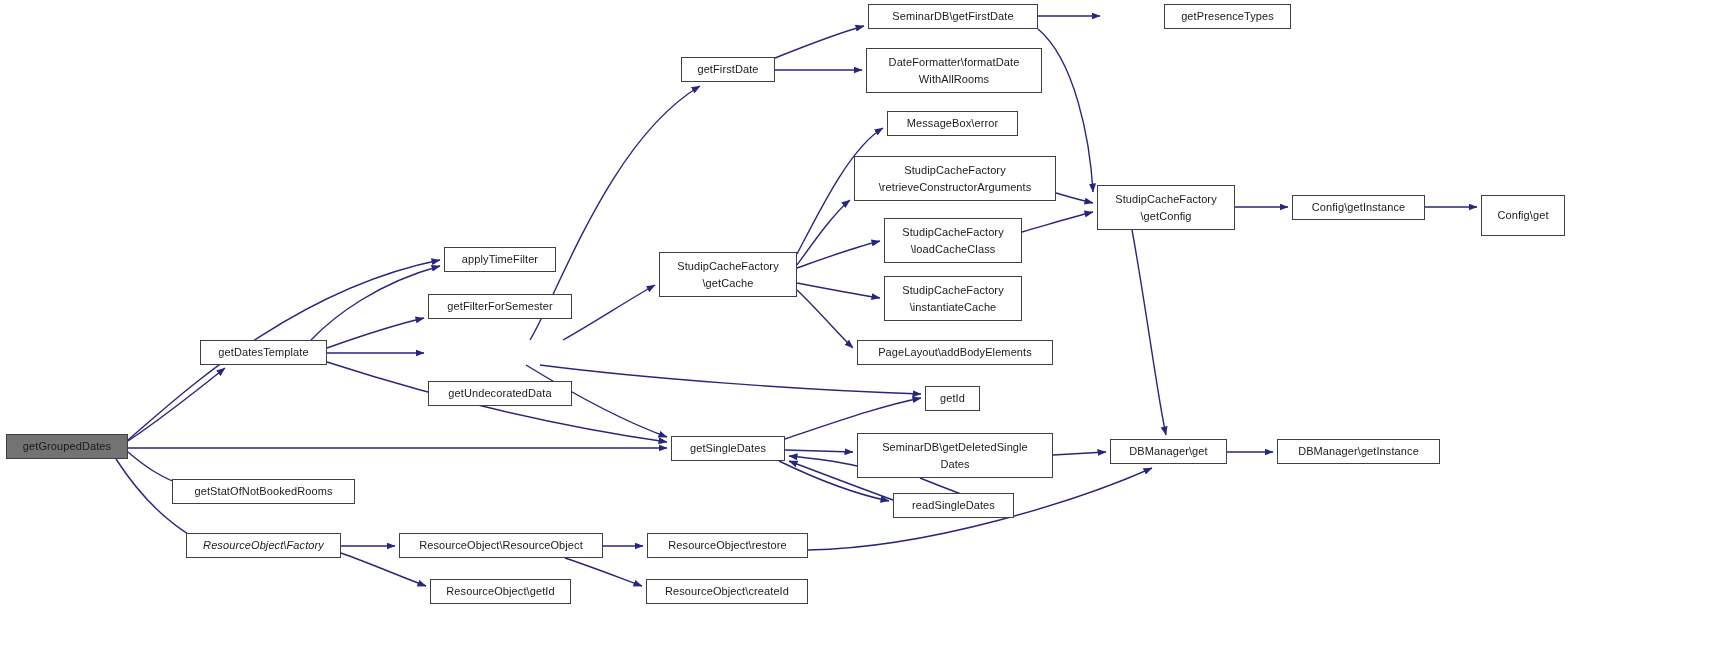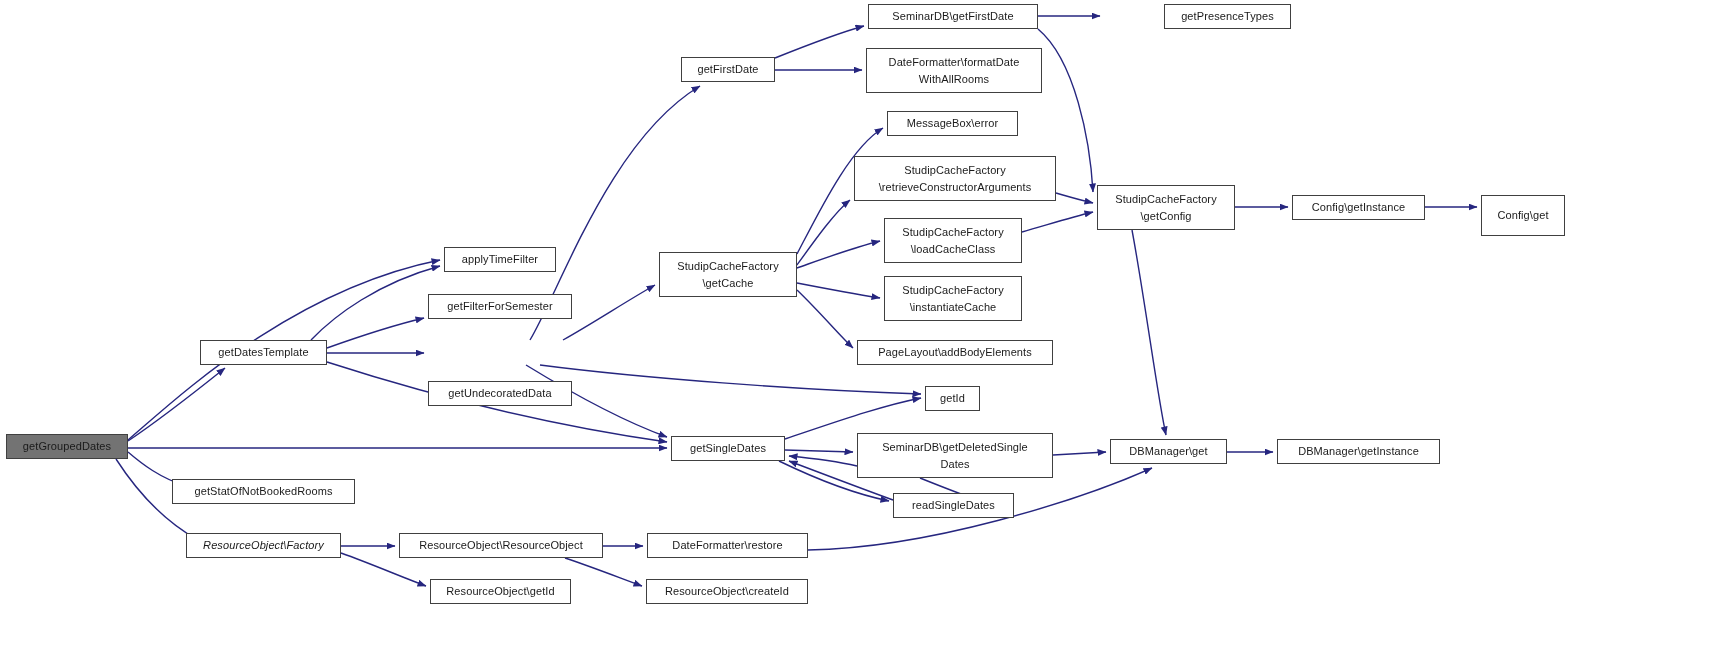--- a/index.html
+++ b/index.html
@@ -102,21 +102,21 @@
   <div id="nodes-group">
       <div class="node highlight" style="left: 6px; top: 434px; width: 122px; height: 25px;"><span>getGroupedDates</span></div>
       <div class="node" style="left: 444px; top: 247px; width: 112px; height: 25px;"><span>applyTimeFilter</span></div>
       <div class="node" style="left: 428px; top: 294px; width: 144px; height: 25px;"><span>getFilterForSemester</span></div>
       <div class="node" style="left: 200px; top: 340px; width: 127px; height: 25px;"><span>getDatesTemplate</span></div>
       <div class="node" style="left: 428px; top: 340px; width: 144px; height: 25px; margin-top: 41px;"><span>getUndecoratedData</span></div>
       <div class="node" style="left: 172px; top: 479px; width: 183px; height: 25px;"><span>getStatOfNotBookedRooms</span></div>
       <div class="node" style="left: 186px; top: 533px; width: 155px; height: 25px; font-style: italic;"><span>ResourceObject\Factory</span></div>
       <div class="node" style="left: 399px; top: 533px; width: 204px; height: 25px;"><span>ResourceObject\ResourceObject</span></div>
       <div class="node" style="left: 430px; top: 579px; width: 141px; height: 25px;"><span>ResourceObject\getId</span></div>
-      <div class="node" style="left: 647px; top: 533px; width: 161px; height: 25px;"><span>DateFormatter\restore</span></div>
+      <div class="node" style="left: 647px; top: 533px; width: 161px; height: 25px;"><span>ResourceObject\restore</span></div>
       <div class="node" style="left: 646px; top: 579px; width: 162px; height: 25px;"><span>ResourceObject\createId</span></div>
       <div class="node" style="left: 681px; top: 57px; width: 94px; height: 25px;"><span>getFirstDate</span></div>
       <div class="node" style="left: 659px; top: 252px; width: 138px; height: 45px;"><span>StudipCacheFactory
 \getCache</span></div>
       <div class="node" style="left: 671px; top: 436px; width: 114px; height: 25px;"><span>getSingleDates</span></div>
       <div class="node" style="left: 868px; top: 4px; width: 170px; height: 25px;"><span>SeminarDB\getFirstDate</span></div>
       <div class="node" style="left: 866px; top: 48px; width: 176px; height: 45px;"><span>DateFormatter\formatDate
 WithAllRooms</span></div>
       <div class="node" style="left: 887px; top: 111px; width: 131px; height: 25px;"><span>MessageBox\error</span></div>
       <div class="node" style="left: 854px; top: 156px; width: 202px; height: 45px;"><span>StudipCacheFactory

